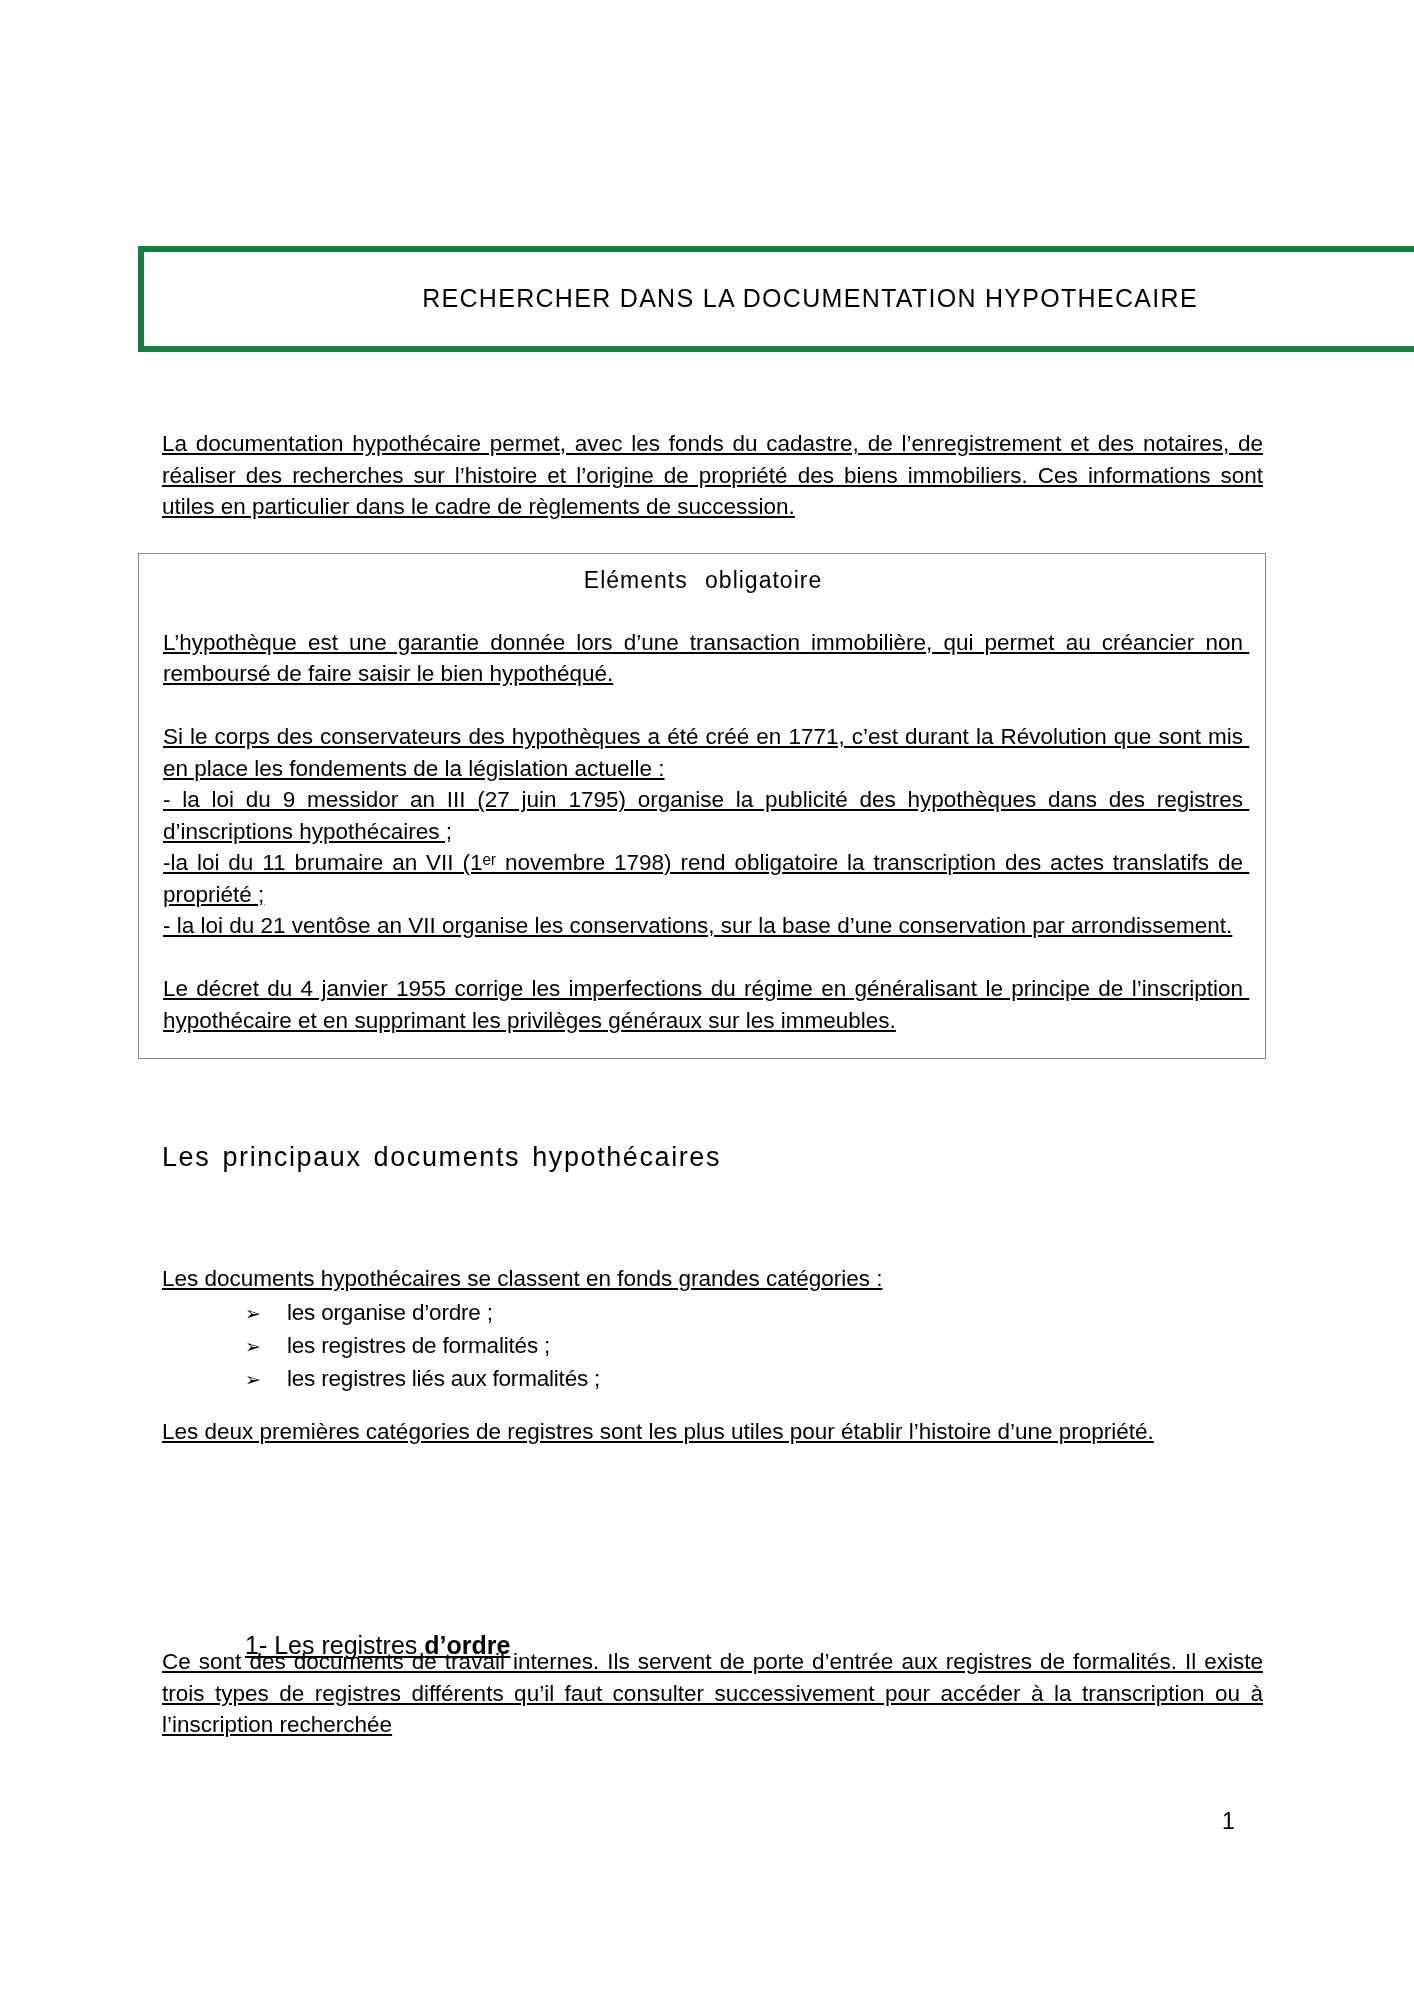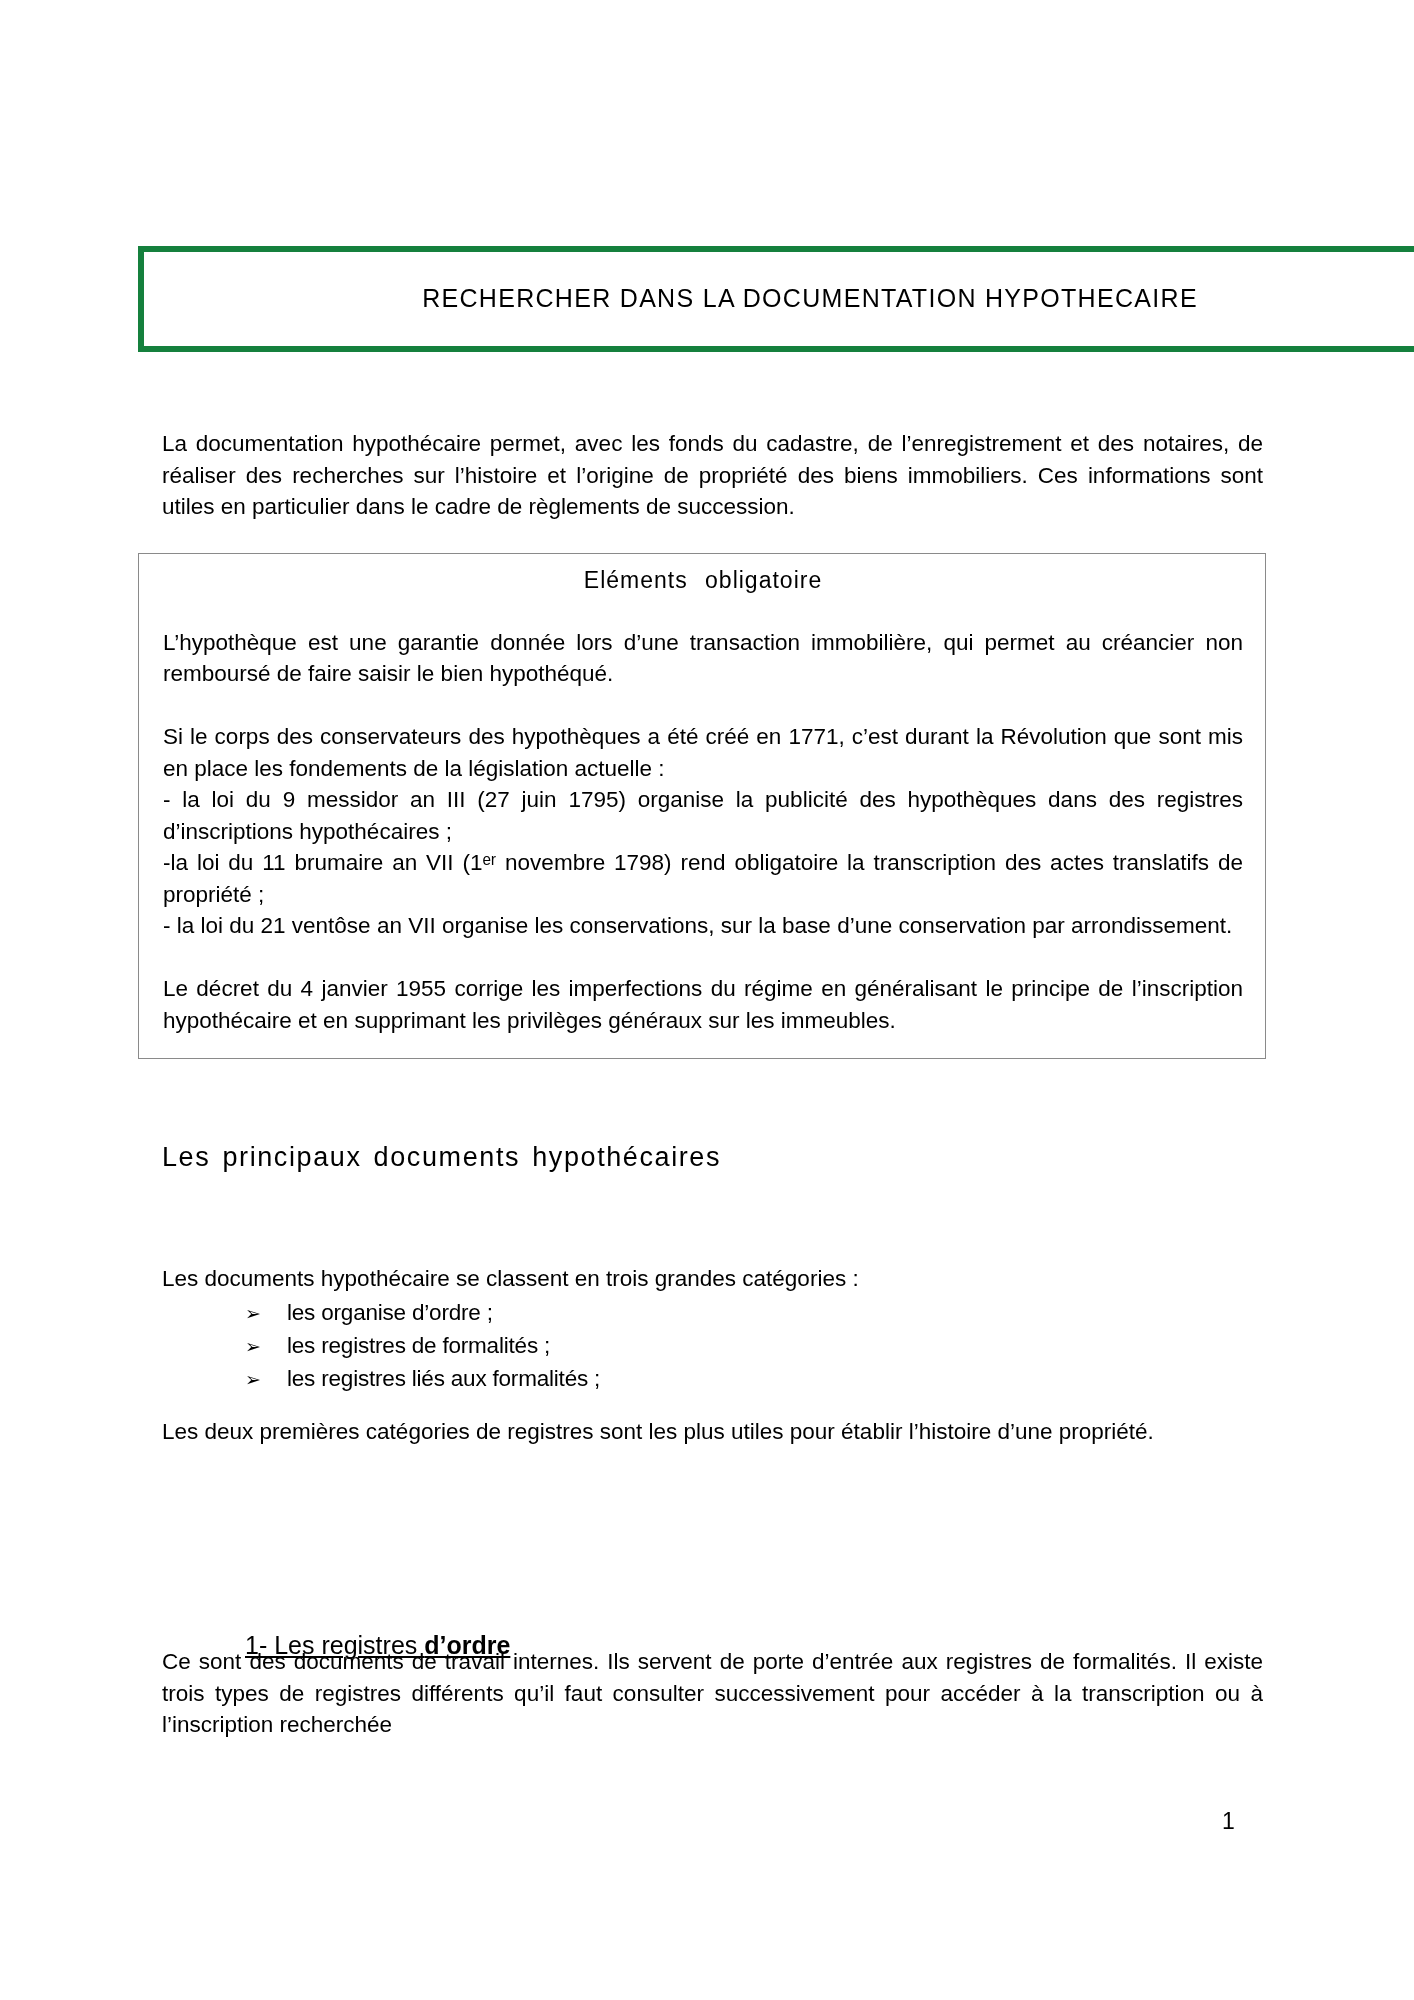--- a/index.html
+++ b/index.html
@@ -31,20 +31,21 @@
   }
   .title-text {
     font-size: 25px;
     letter-spacing: 1.3px;
     white-space: nowrap;
   }
 
   .para {
     margin: 0;
     text-align: justify;
+    text-decoration: underline;
   }
   .prewrap { white-space: pre-wrap; }
 
   .intro {
     left: 162px; top: 428px;
     width: 1101px;
   }
 
   .history-box {
     left: 138px; top: 553px;
@@ -132,21 +133,21 @@
     <p class="para prewrap">L’hypothèque est une garantie donnée lors d’une transaction immobilière, qui permet au créancier non remboursé de faire saisir le bien hypothéqué.</p>
     <p class="para prewrap">Si le corps des conservateurs des hypothèques a été créé en 1771, c’est durant la Révolution que sont mis en place les fondements de la législation actuelle :
 - la loi du 9 messidor an III (27 juin 1795) organise la publicité des hypothèques dans des registres d’inscriptions hypothécaires ;
 -la loi du 11 brumaire an VII (1ᵉʳ novembre 1798) rend obligatoire la transcription des actes translatifs de propriété ;
 - la loi du 21 ventôse an VII organise les conservations, sur la base d’une conservation par arrondissement.</p>
     <p class="para prewrap">Le décret du 4 janvier 1955 corrige les imperfections du régime en généralisant le principe de l’inscription hypothécaire et en supprimant les privilèges généraux sur les immeubles.</p>
   </div>
 
   <div class="abs section-heading">Les principaux documents hypothécaires</div>
 
-  <p class="abs para categories-intro">Les documents hypothécaire se classent en trois grandes catégories :</p>
+  <p class="abs para categories-intro">Les documents hypothécaires se classent en fonds grandes catégories :</p>
 
   <div class="abs list">
     <div class="list-item">
       <span class="bullet">➢</span>
       <span class="li-text">les organise d’ordre ;</span>
     </div>
     <div class="list-item">
       <span class="bullet">➢</span>
       <span class="li-text">les registres de formalités ;</span>
     </div>

